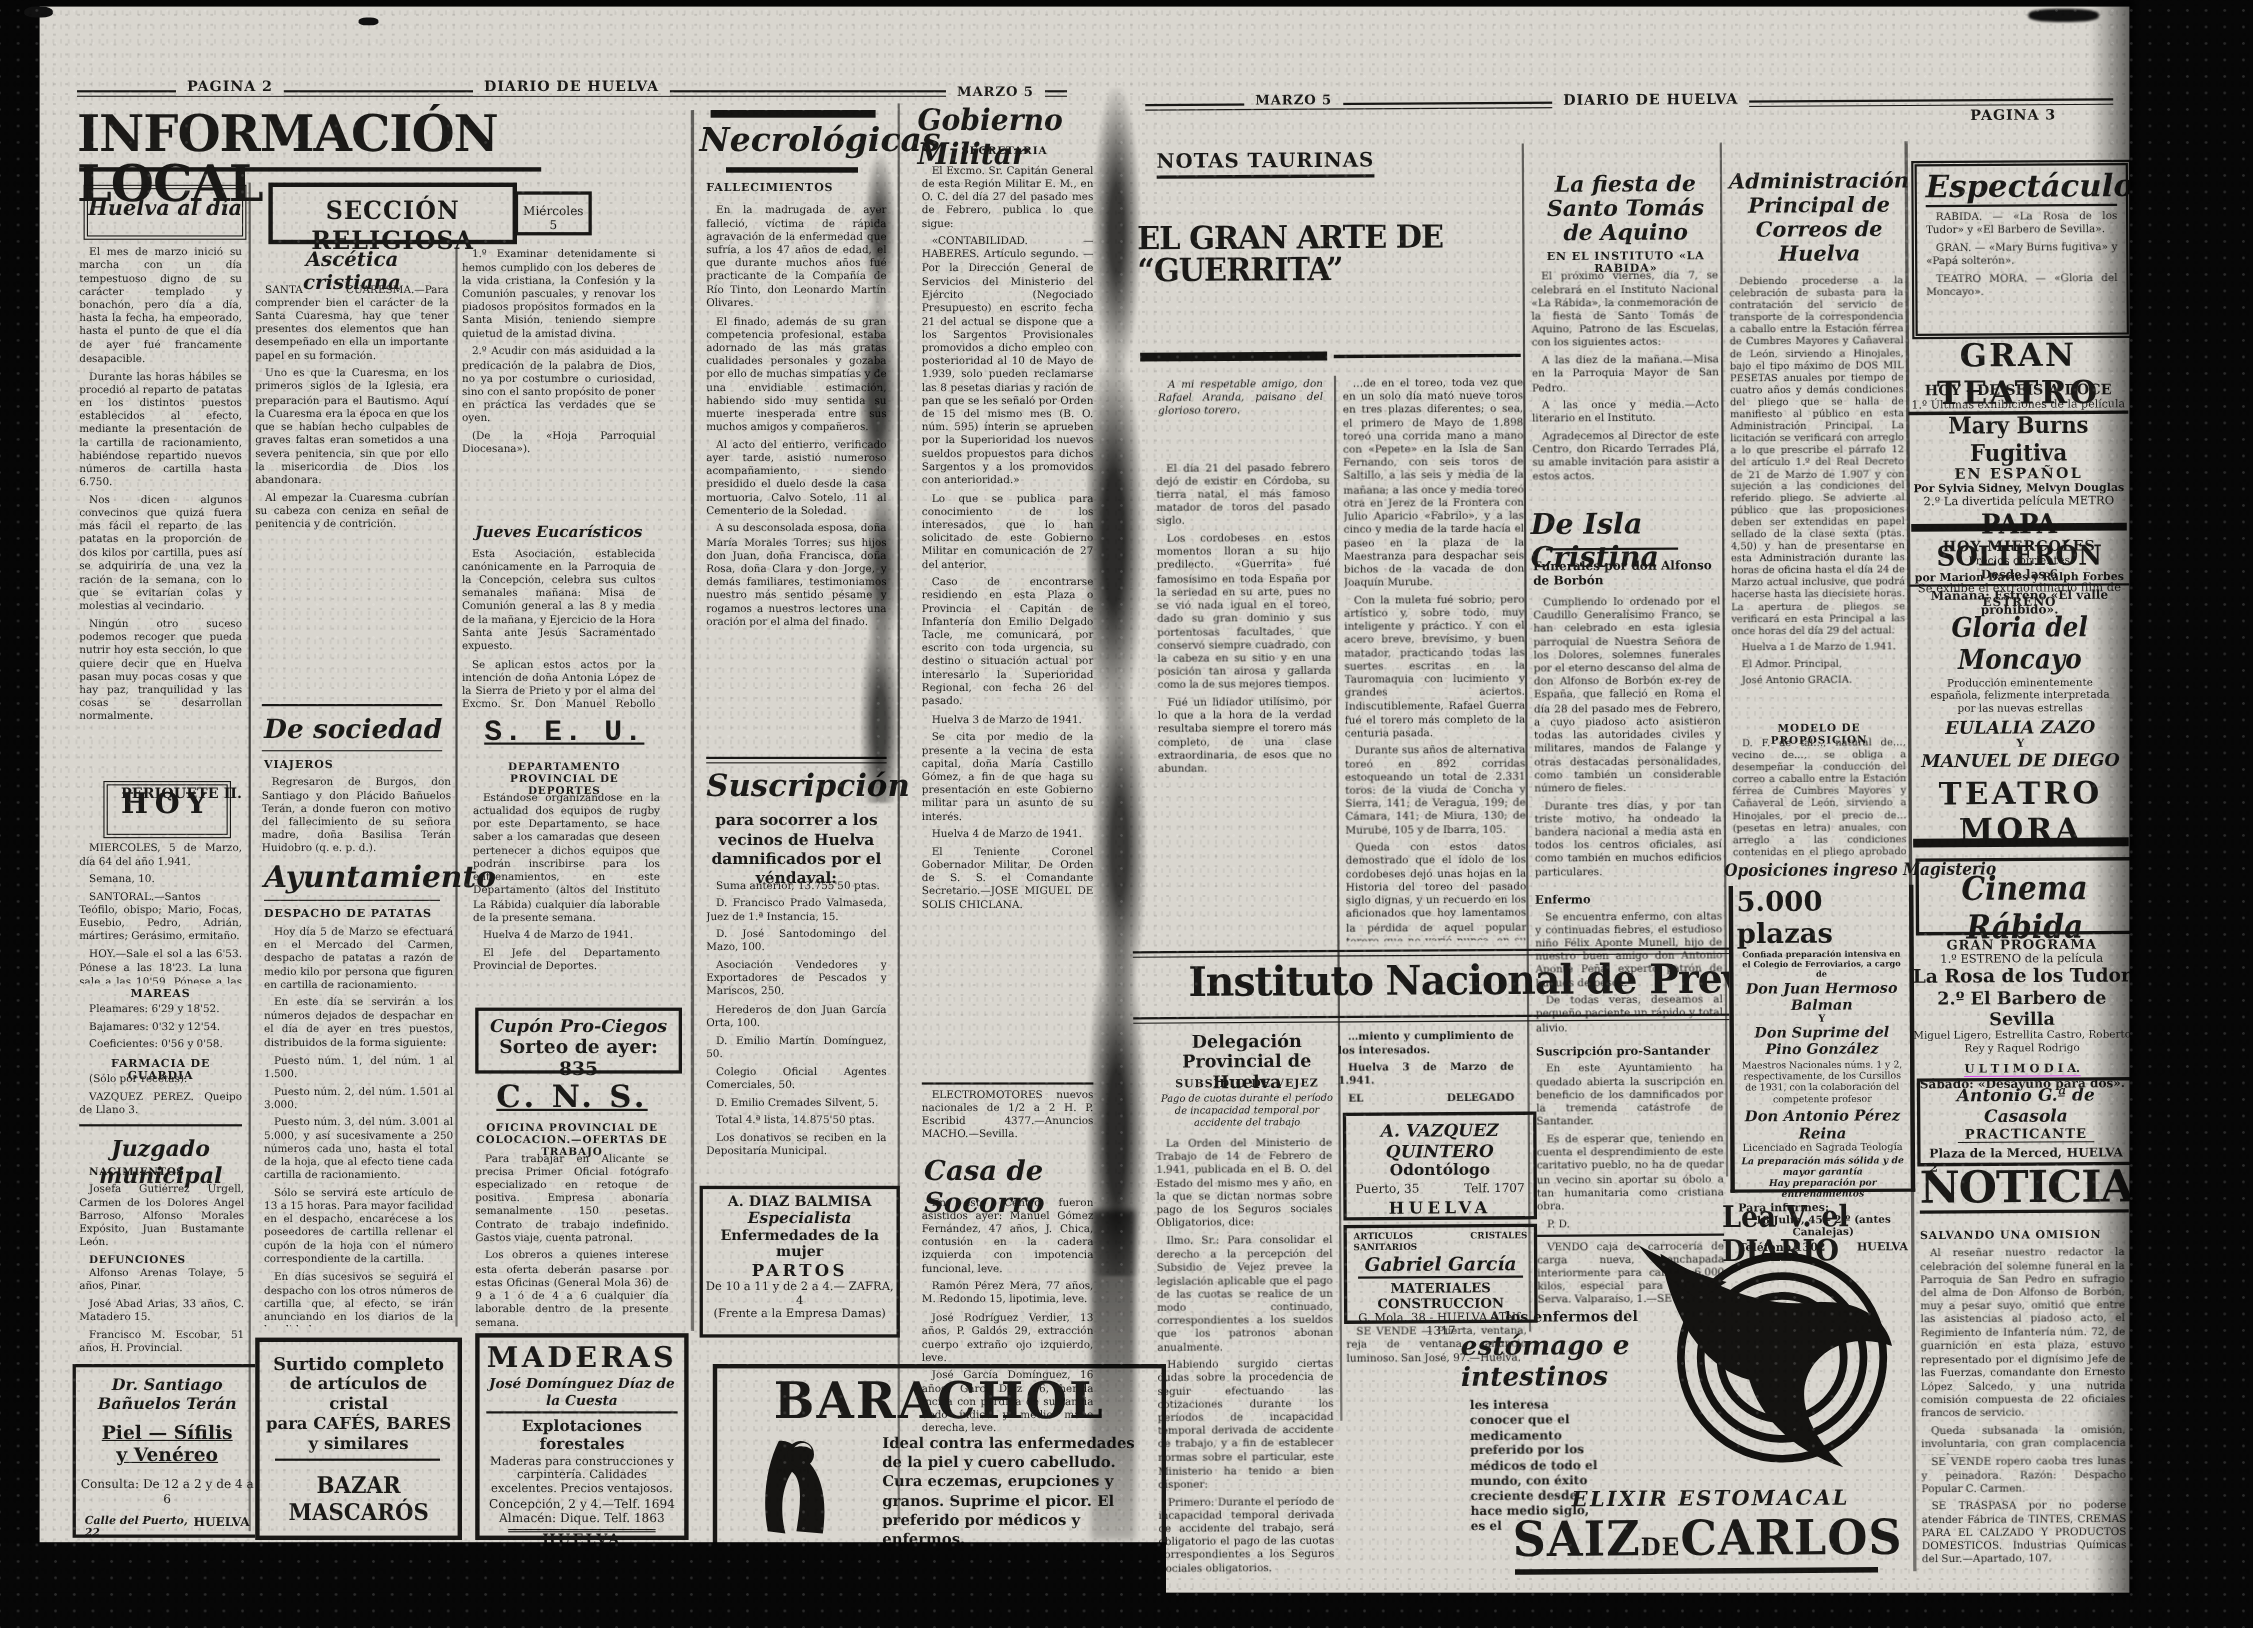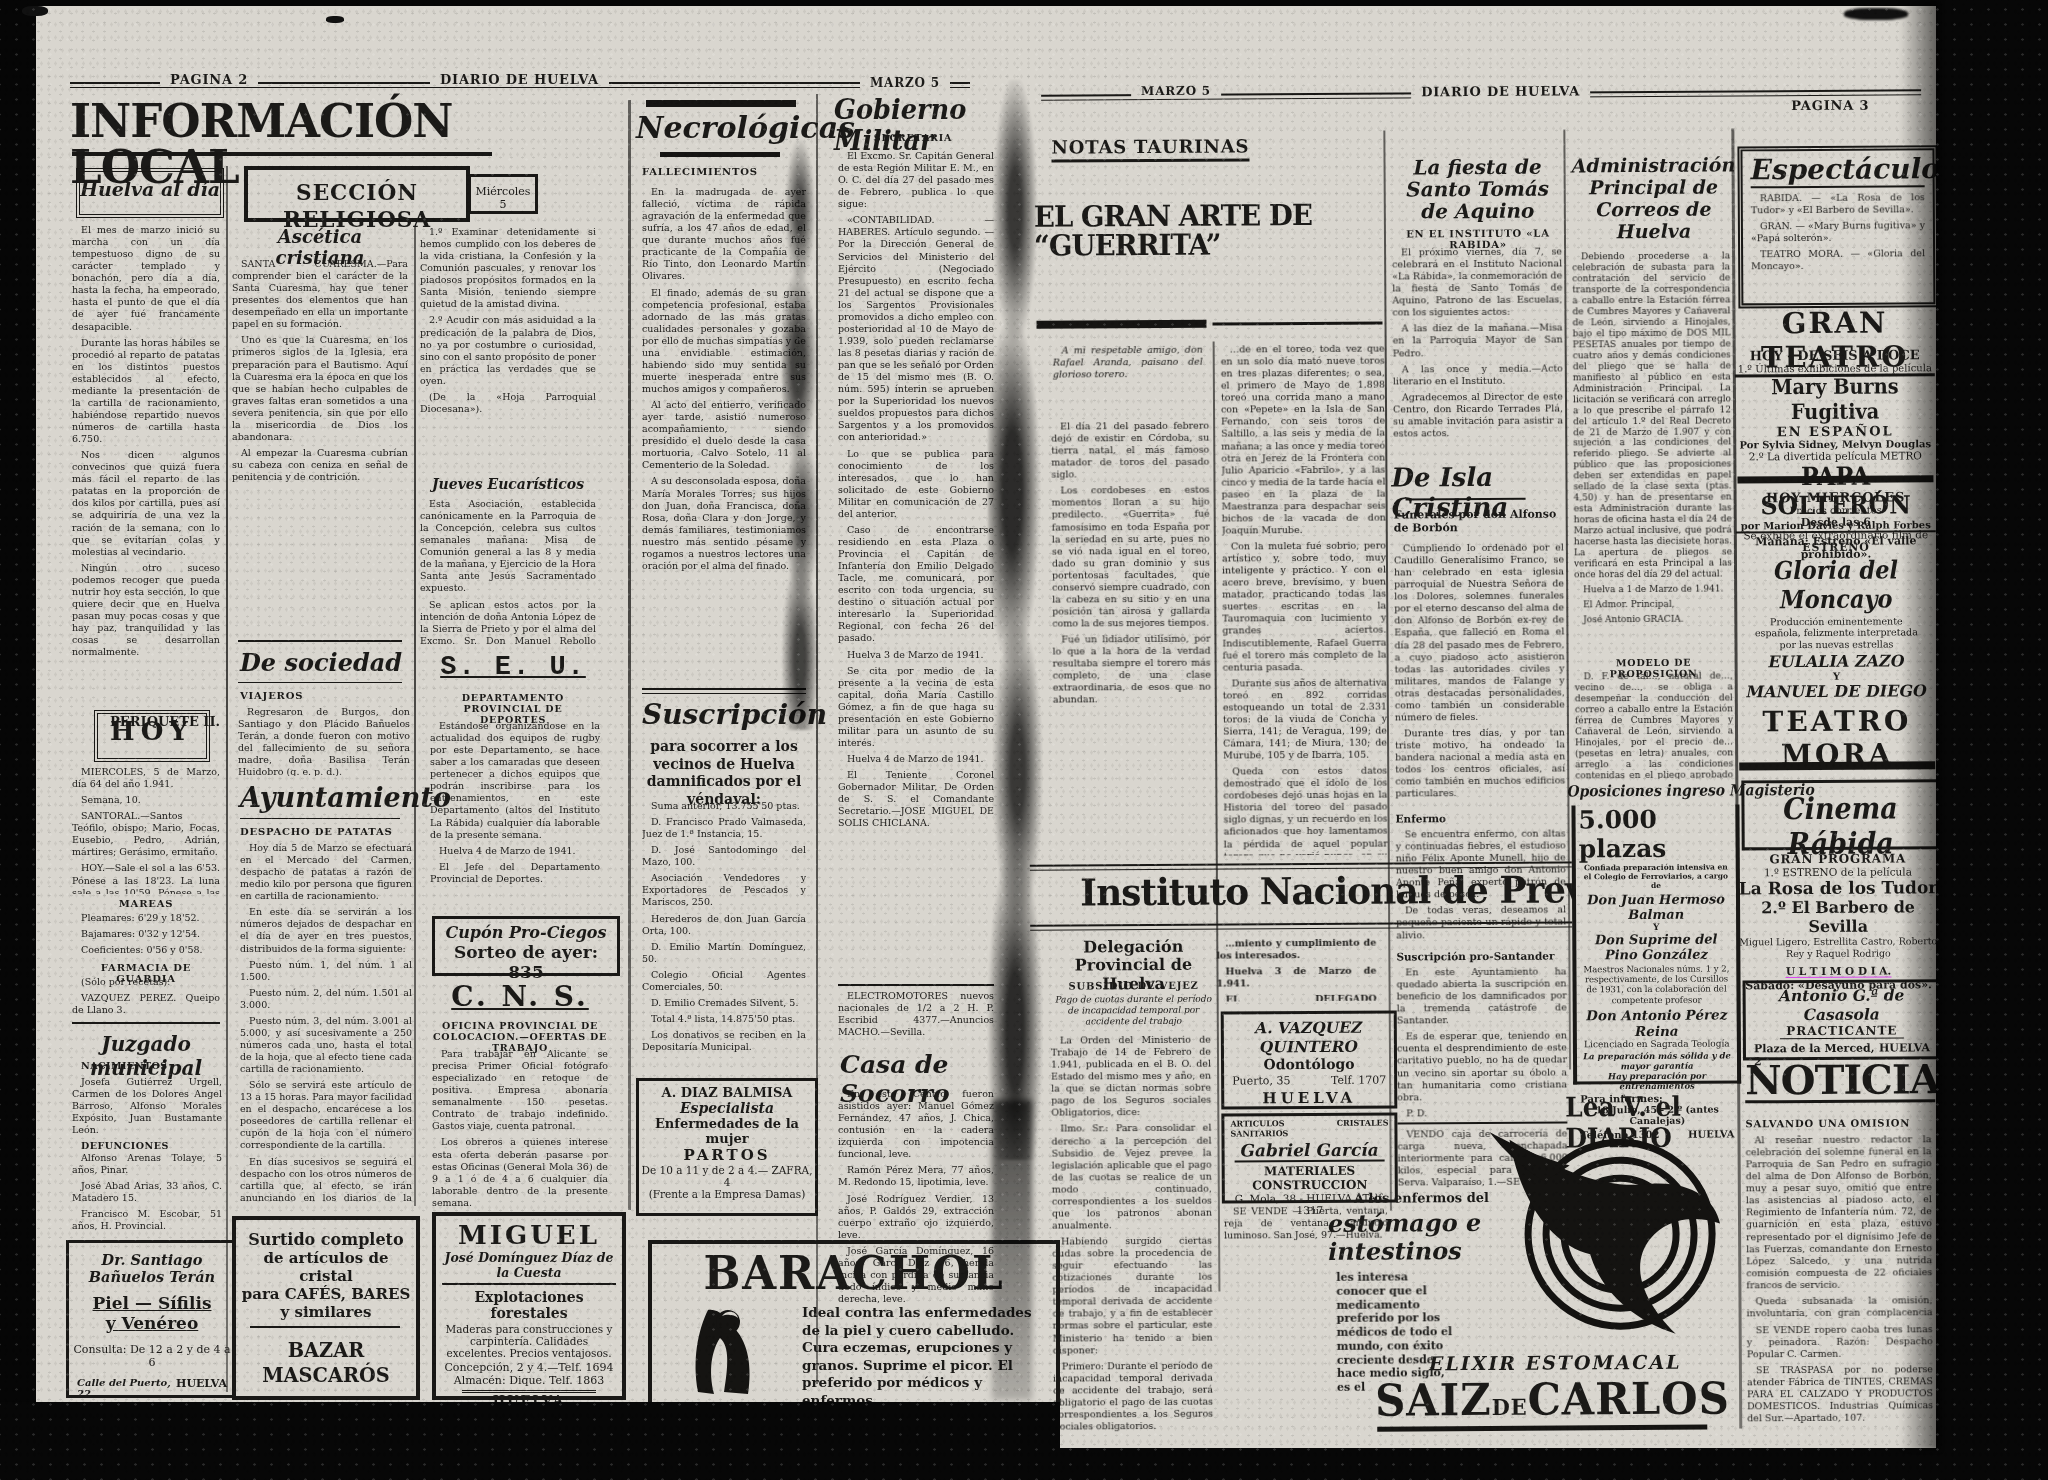--- a/index.html
+++ b/index.html
@@ -180,21 +180,21 @@
   </div>
 
   <div class="abs center" style="left:432px;top:980px;width:176px;font-size:28px;font-weight:bold;letter-spacing:3px;text-decoration:underline;">C. N. S.</div>
   <div class="abs center smallcaps" style="left:432px;top:1020px;width:176px;font-size:9.5px;">OFICINA PROVINCIAL DE COLOCACION.—OFERTAS DE TRABAJO</div>
   <div class="abs col" style="left:432px;top:1048px;width:176px;height:158px;">
       <p>Para trabajar en Alicante se precisa Primer Oficial fotógrafo especializado en retoque de positiva. Empresa abonaría semanalmente 150 pesetas. Contrato de trabajo indefinido. Gastos viaje, cuenta patronal.</p>
       <p>Los obreros a quienes interese esta oferta deberán pasarse por estas Oficinas (General Mola 36) de 9 a 1 ó de 4 a 6 cualquier día laborable dentro de la presente semana.</p>
     </div>
 
   <div class="abs boxed" style="left:432px;top:1212px;width:186px;height:180px;border-width:4px;background:#d9d6cf;">
-    <div class="center" style="font-size:26px;font-weight:bold;letter-spacing:3px;margin-top:4px;">MIGUEL</div>
+    <div class="center" style="font-size:26px;font-weight:bold;letter-spacing:3px;margin-top:4px;">MADERAS</div>
     <div class="center fancy" style="font-size:12.5px;border-bottom:2px solid #191816;padding-bottom:3px;margin:0 6px;">José Domínguez Díaz de la Cuesta</div>
     <div class="center" style="font-size:14px;font-weight:bold;margin-top:4px;">Explotaciones forestales</div>
     <div class="center" style="font-size:10.5px;padding:2px 8px;">Maderas para construcciones y carpintería. Calidades excelentes. Precios ventajosos.</div>
     <div class="center" style="font-size:11px;">Concepción, 2 y 4.—Telf. 1694</div>
     <div class="center" style="font-size:11px;">Almacén: Dique. Telf. 1863</div>
     <div class="center" style="font-size:13px;font-weight:bold;letter-spacing:2px;border-top:3px double #191816;border-bottom:3px double #191816;margin:3px 26px 0;">HUELVA</div>
   </div>
 
   <div class="abs thickbar" style="left:646px;top:100px;width:150px;height:7px;"></div>
   <div class="abs fancy center" style="left:636px;top:110px;width:180px;font-size:30px;">Necrológicas</div>

